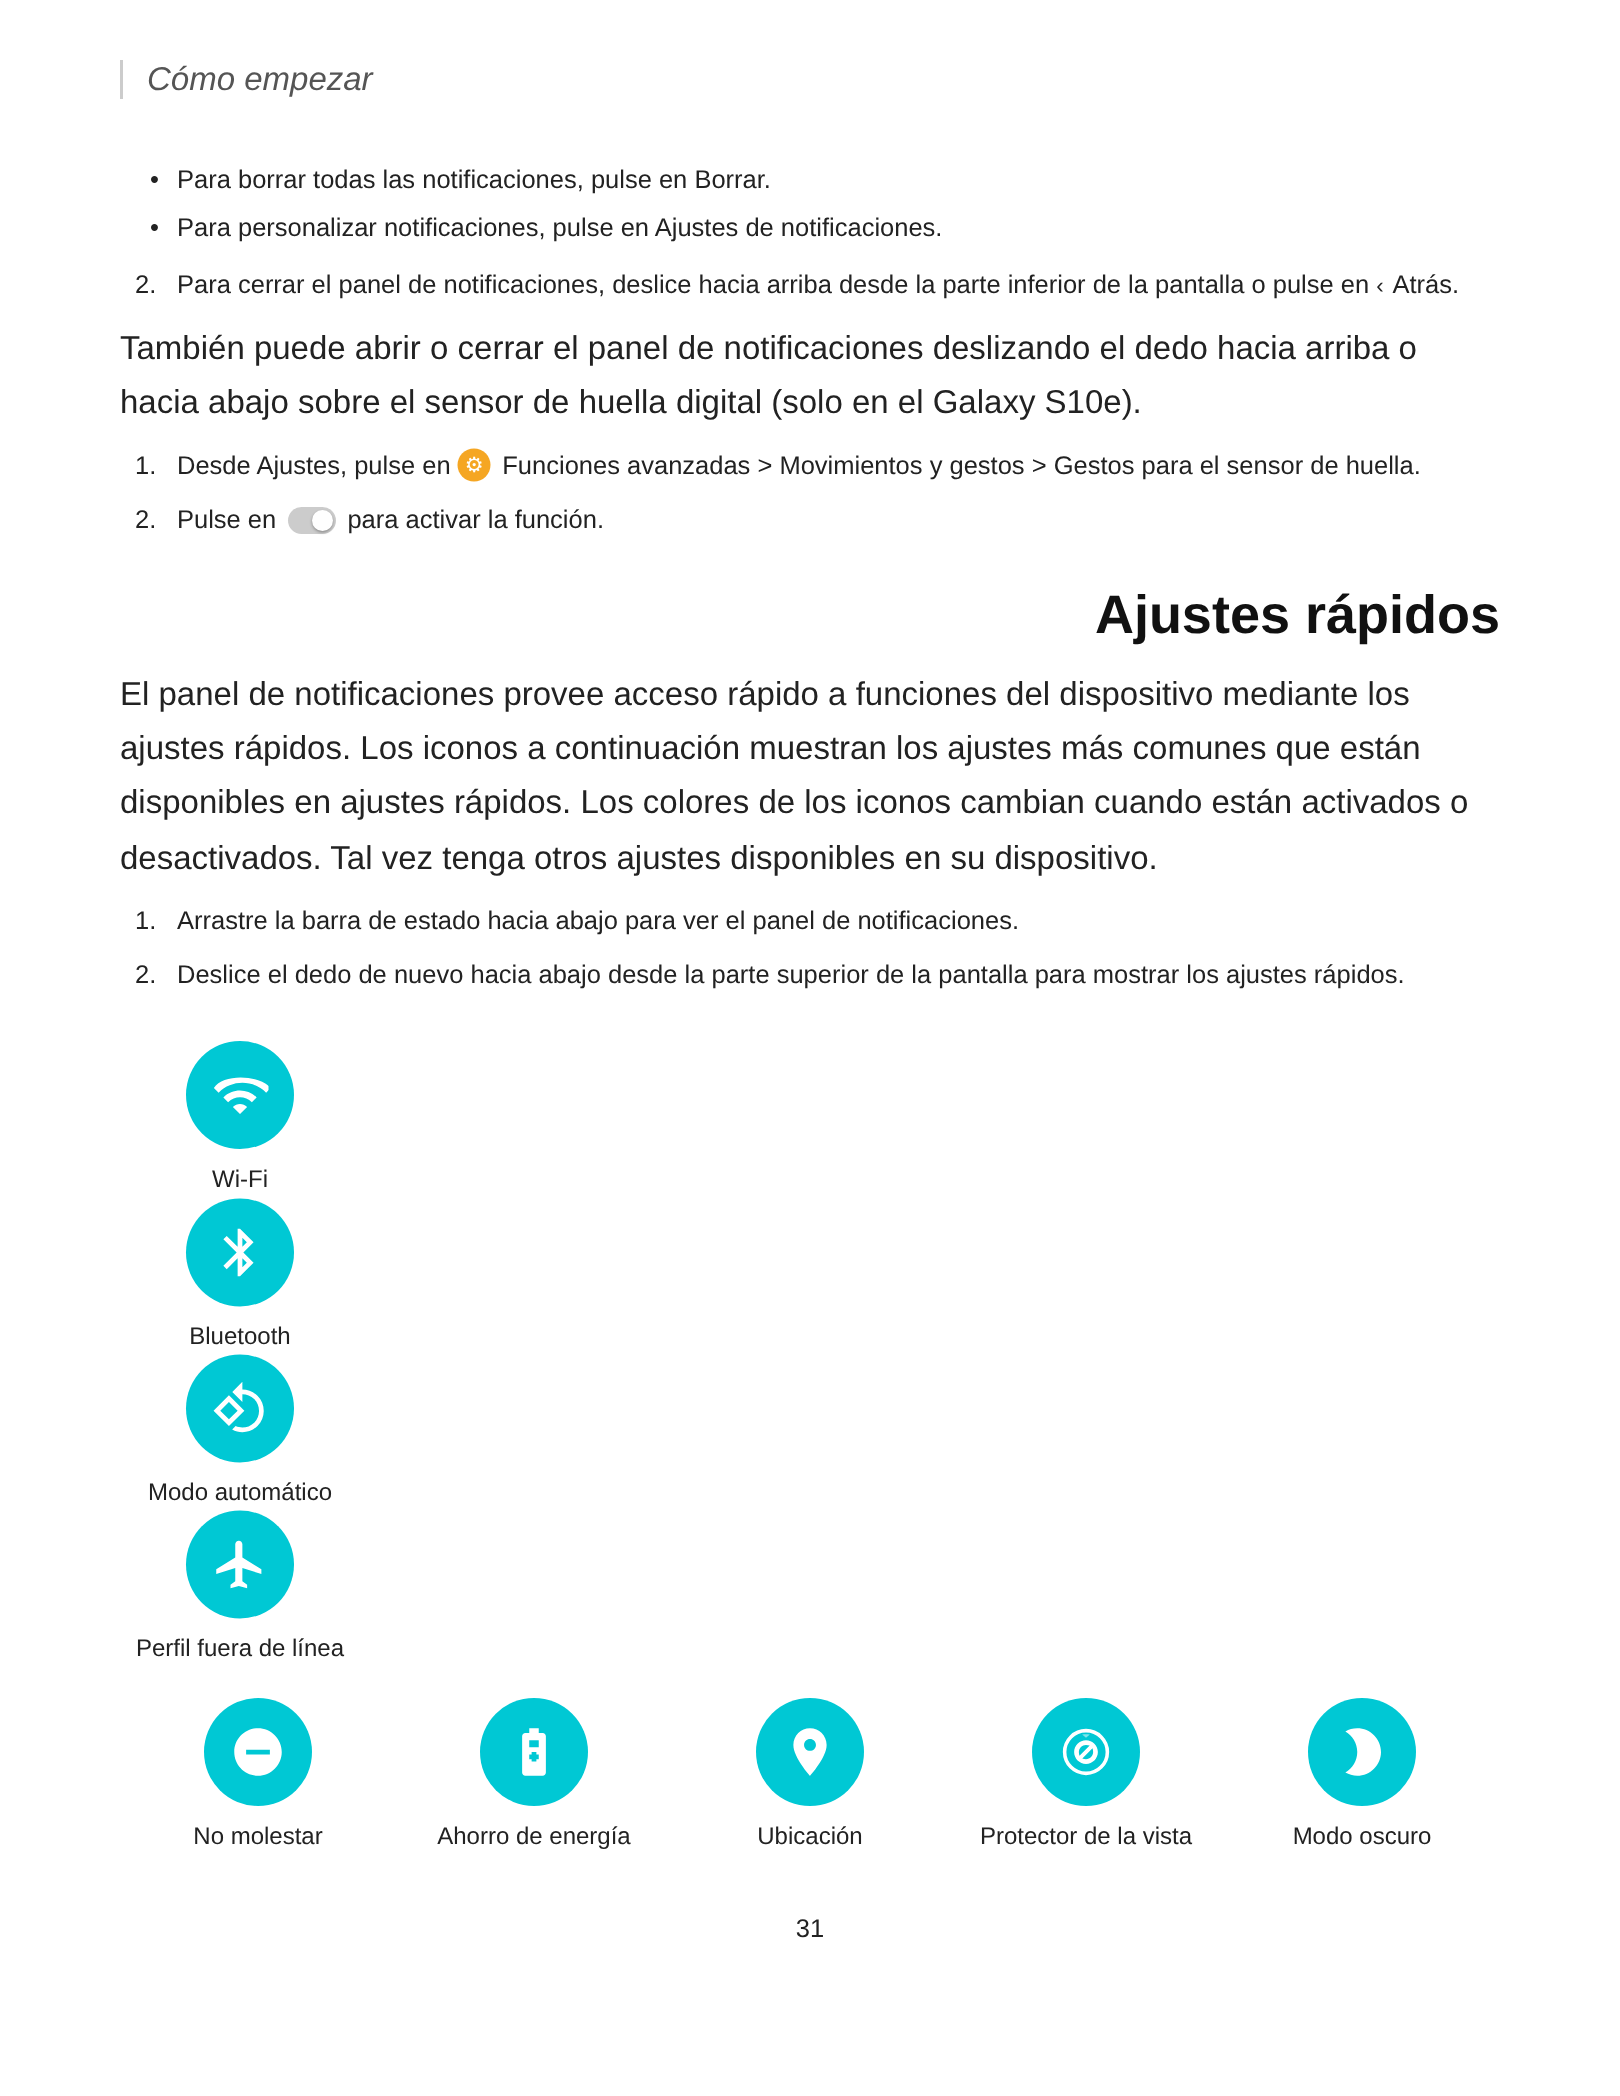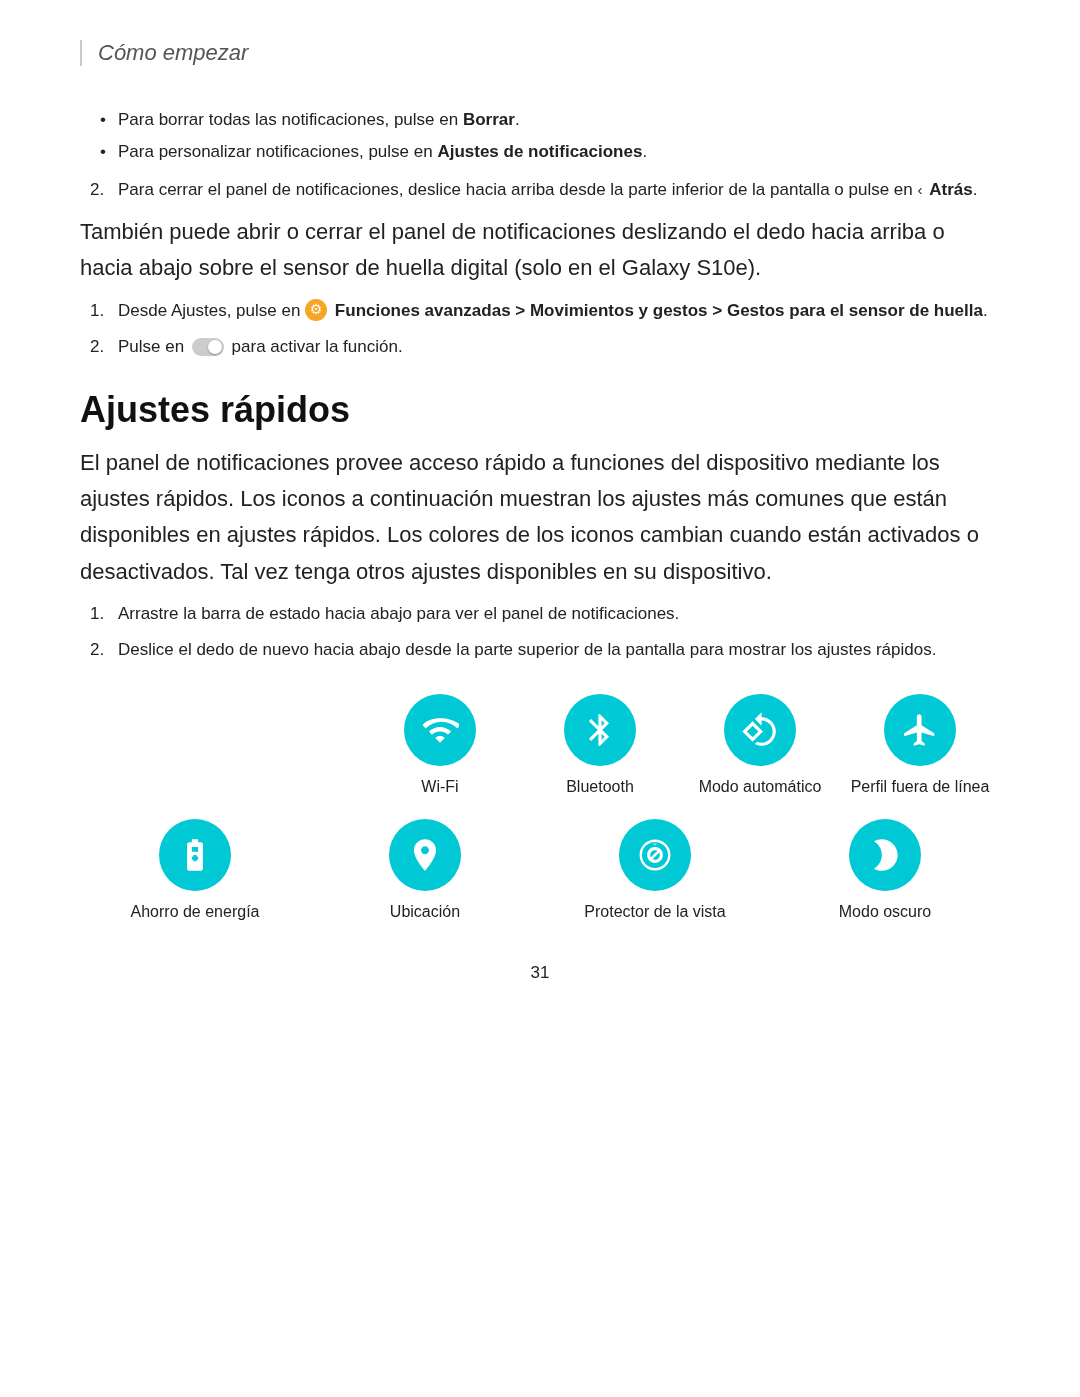--- a/index.html
+++ b/index.html
@@ -36,20 +36,21 @@
       font-family: 'Arial', sans-serif;
       color: #111;
     }
 
     .section h1 {
       font-size: 36px;
       font-weight: bold;
       margin-bottom: 14px;
       font-family: 'Arial', sans-serif;
       color: #111;
+      text-align: right;
     }
 
     p {
       line-height: 1.65;
       margin-bottom: 10px;
       font-family: 'Arial', sans-serif;
       font-size: 22px;
       color: #222;
     }
 
@@ -92,21 +93,21 @@
       margin-bottom: 8px;
     }
 
     .numbered-list > li .num {
       position: absolute;
       left: 0;
       font-weight: normal;
     }
 
     b, strong {
-      font-weight: bold;
+      font-weight: normal;
     }
 
     .atrás-icon {
       display: inline-block;
       font-style: normal;
       font-size: 15px;
       margin-right: 2px;
     }
 
     .settings-icon {
@@ -151,22 +152,23 @@
       background: white;
       position: absolute;
       top: 2px;
       right: 2px;
       box-shadow: 0 1px 2px rgba(0,0,0,0.3);
     }
 
     
     .quick-settings-grid {
       display: flex;
-      justify-content: flex-end;
+      justify-content: flex-start;
       margin: 30px 0 10px 0;
+      flex-direction: column;
     }
 
     .qs-item {
       display: flex;
       flex-direction: column;
       align-items: center;
       width: 160px;
     }
 
     .qs-icon {
@@ -321,20 +323,28 @@
         <path d="M21 16v-2l-8-5V3.5c0-.83-.67-1.5-1.5-1.5S10 2.67 10 3.5V9l-8 5v2l8-2.5V19l-2 1.5V22l3.5-1 3.5 1v-1.5L13 19v-5.5l8 2.5z"></path>
       </svg>
     </div>
     <span class="qs-label">Perfil fuera de línea</span>
   </div>
 
 </div>
 
 <div class="quick-settings-grid-row2">
 
+  <div class="qs-item">
+    <div class="qs-icon">
+      <svg viewBox="0 0 24 24">
+        <path d="M12 2C6.48 2 2 6.48 2 12s4.48 10 10 10 10-4.48 10-10S17.52 2 12 2zm5 11H7v-2h10v2z"></path>
+      </svg>
+    </div>
+    <span class="qs-label">No molestar</span>
+  </div>
 
   <div class="qs-item">
     <div class="qs-icon">
       <svg viewBox="0 0 24 24">
         <path d="M15.67 4H14V2h-4v2H8.33C7.6 4 7 4.6 7 5.33v15.33C7 21.4 7.6 22 8.33 22h7.33c.74 0 1.34-.6 1.34-1.33V5.33C17 4.6 16.4 4 15.67 4zm-1.67 11h-1v1h-2v-1H10v-2h1v-1h2v1h1v2zm0-5h-4V7h4v3z"></path>
       </svg>
     </div>
     <span class="qs-label">Ahorro de energía</span>
   </div>
 

